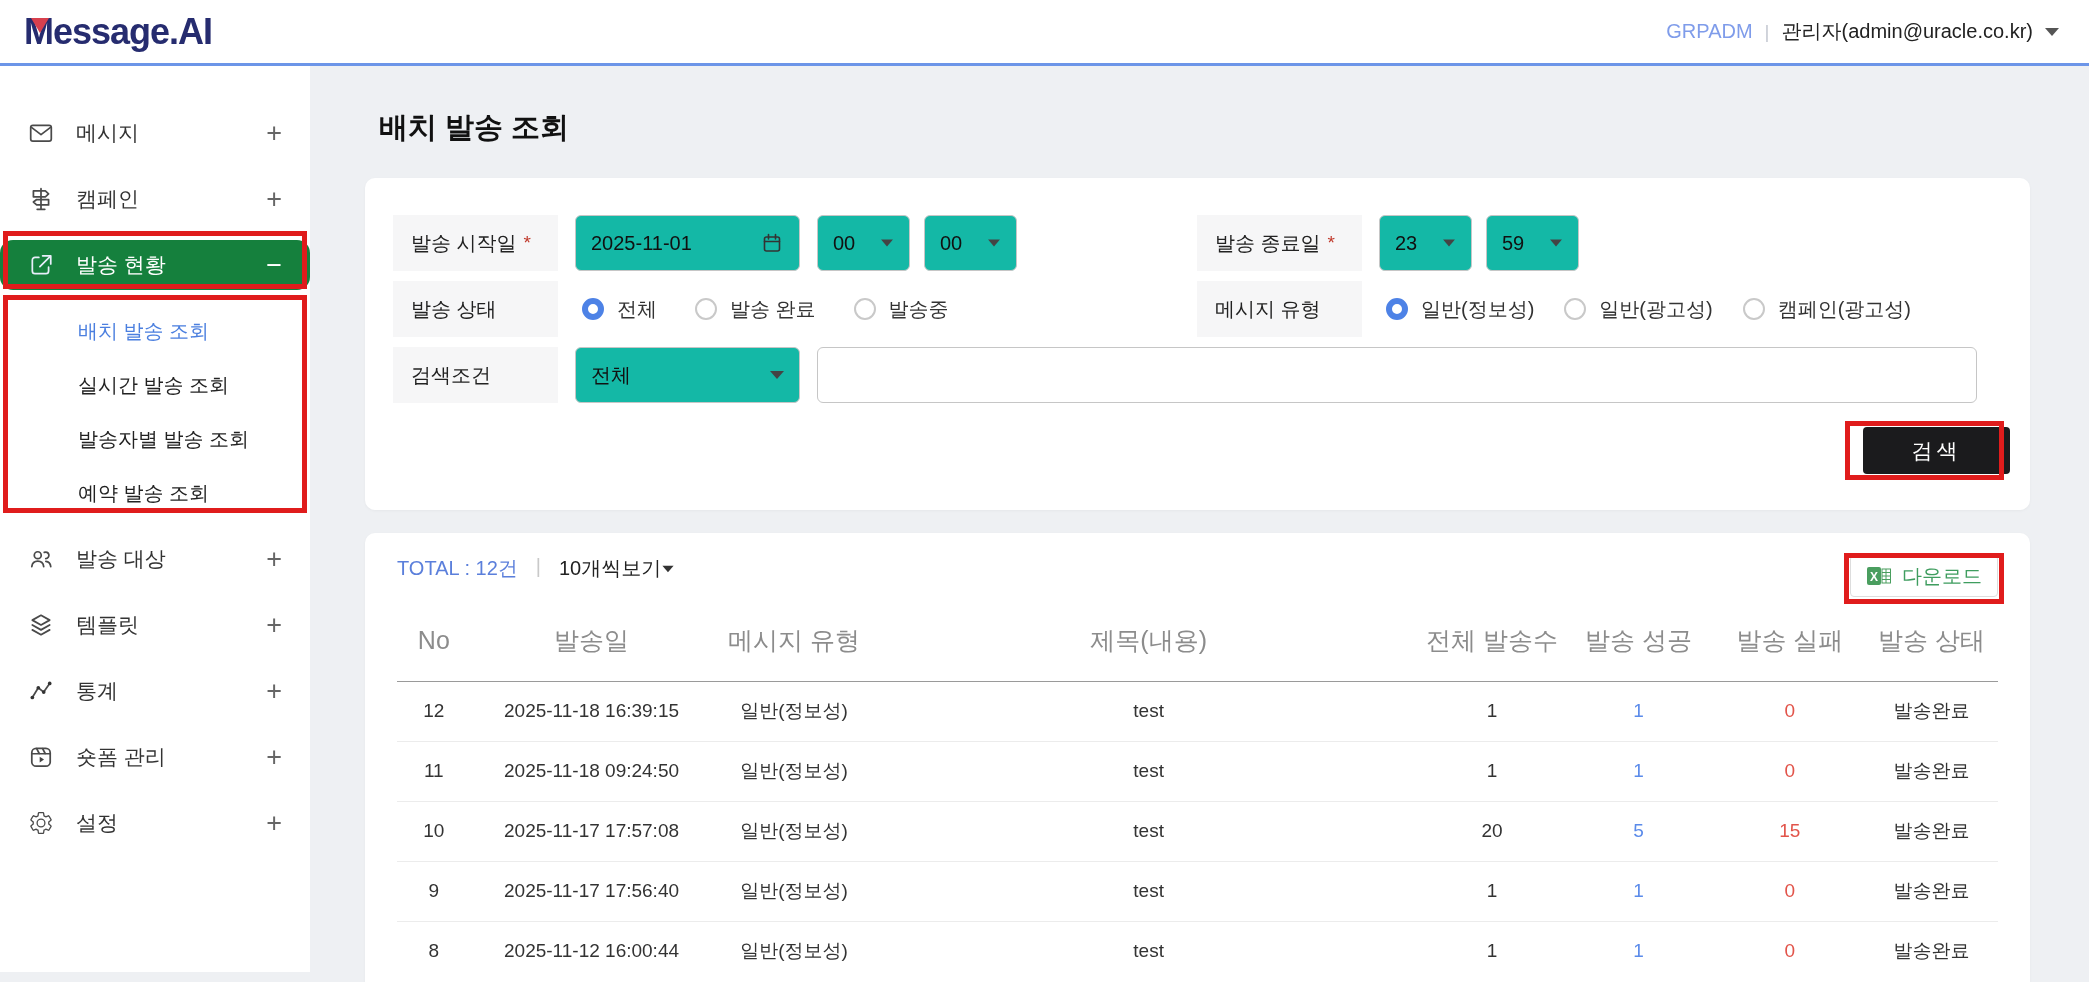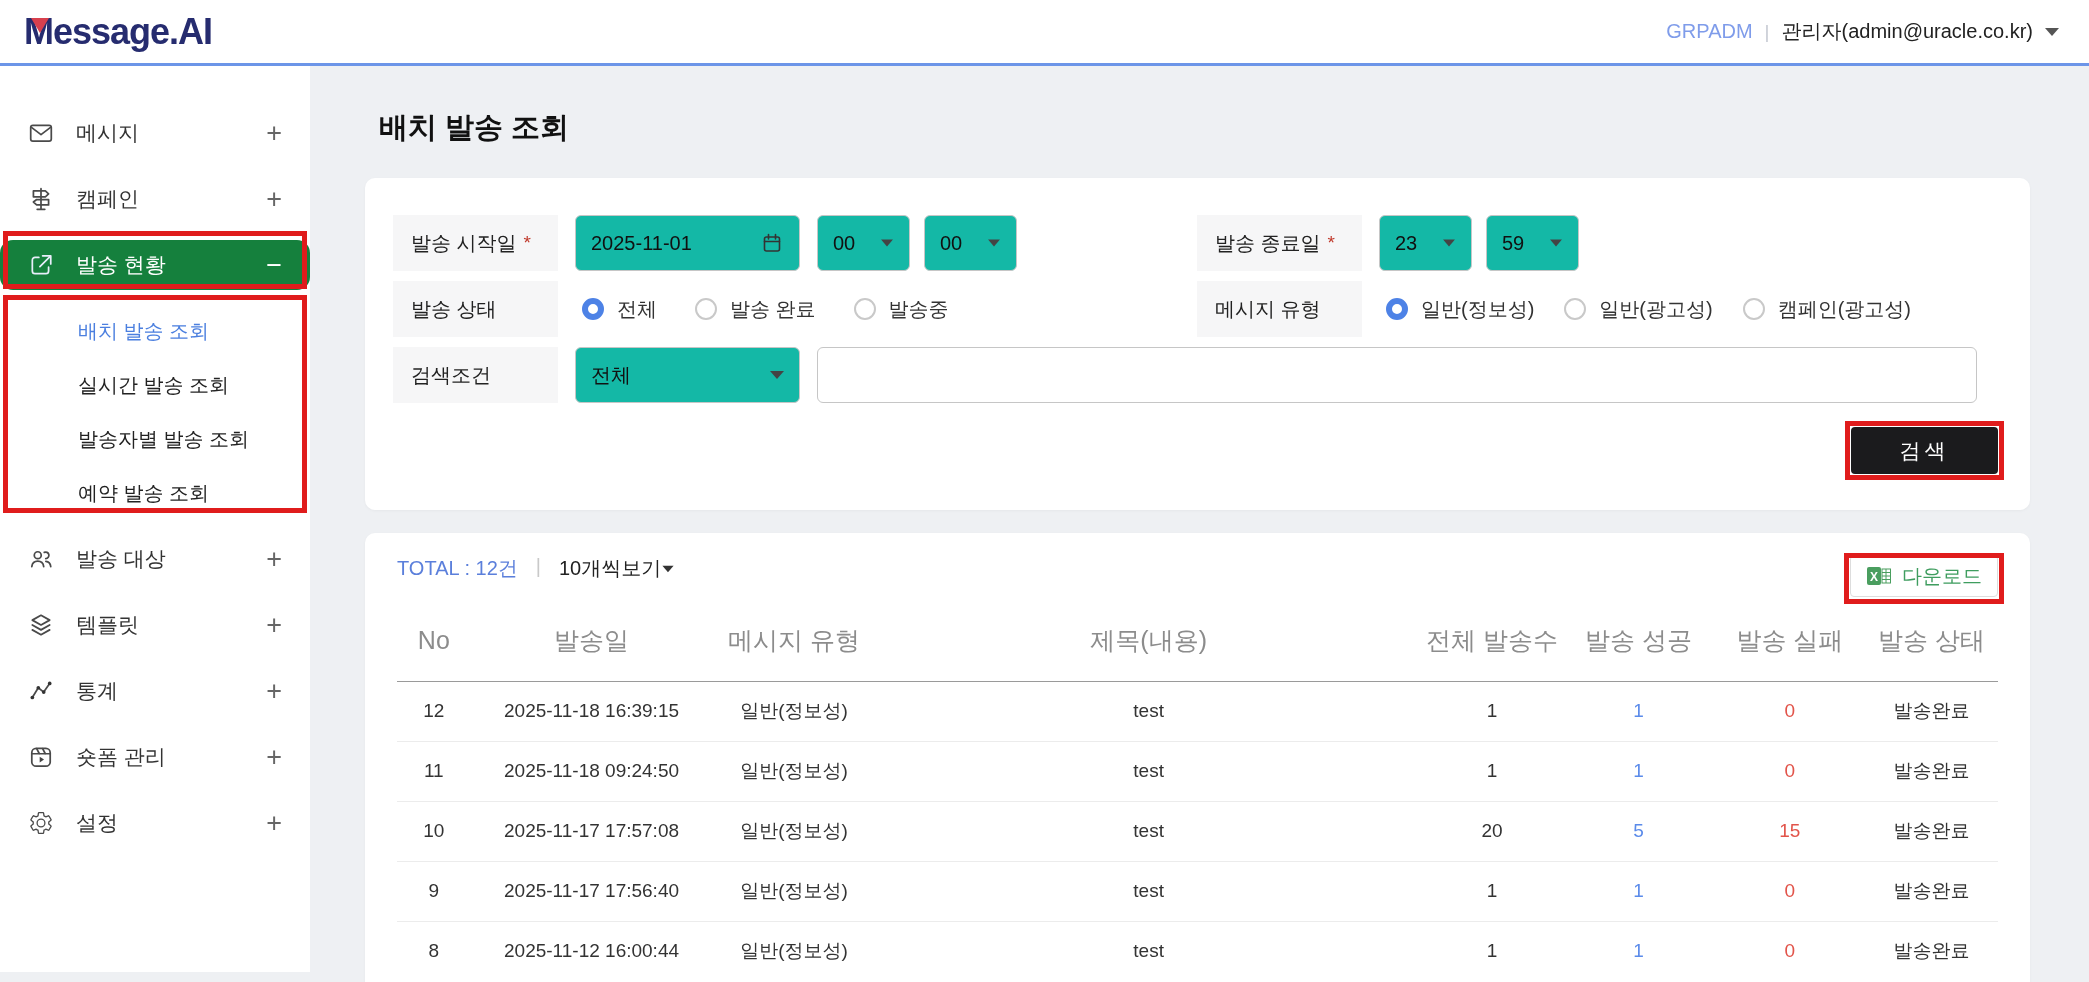--- a/index.html
+++ b/index.html
@@ -84,21 +84,21 @@
   .radio-item { display:flex; align-items:center; gap:13px; cursor:pointer; }
   .radio { width:22px; height:22px; border-radius:50%; border:2px solid #c9c9c9; background:#fff; }
   .radio.checked { border:6px solid #4d82e6; }
   .radio-item span.rlbl { font-size:20px; color:#333; }
   .kw-input {
     margin-left:17px; width:1160px; height:56px;
     border:1px solid #c6c6c6; border-radius:6px; font-size:20px; padding:0 16px;
     font-family:inherit; color:#111;
   }
   .search-btn {
-    position:absolute; right:32px; top:249px; width:147px; height:47px;
+    position:absolute; right:20px; top:249px; width:147px; height:47px;
     background:#1b1b1d; color:#fff; border:none; border-radius:4px;
     font-size:21px; letter-spacing:4px; font-family:Liberation Mono, monospace; cursor:pointer;
   }
 
   
   .results-card {
     position:absolute; left:365px; top:533px; width:1665px; height:449px;
     background:#fff; border-radius:10px 10px 0 0; box-shadow:0 1px 3px rgba(0,0,0,.04);
     padding:22px 32px 0 32px; overflow:hidden;
   }

